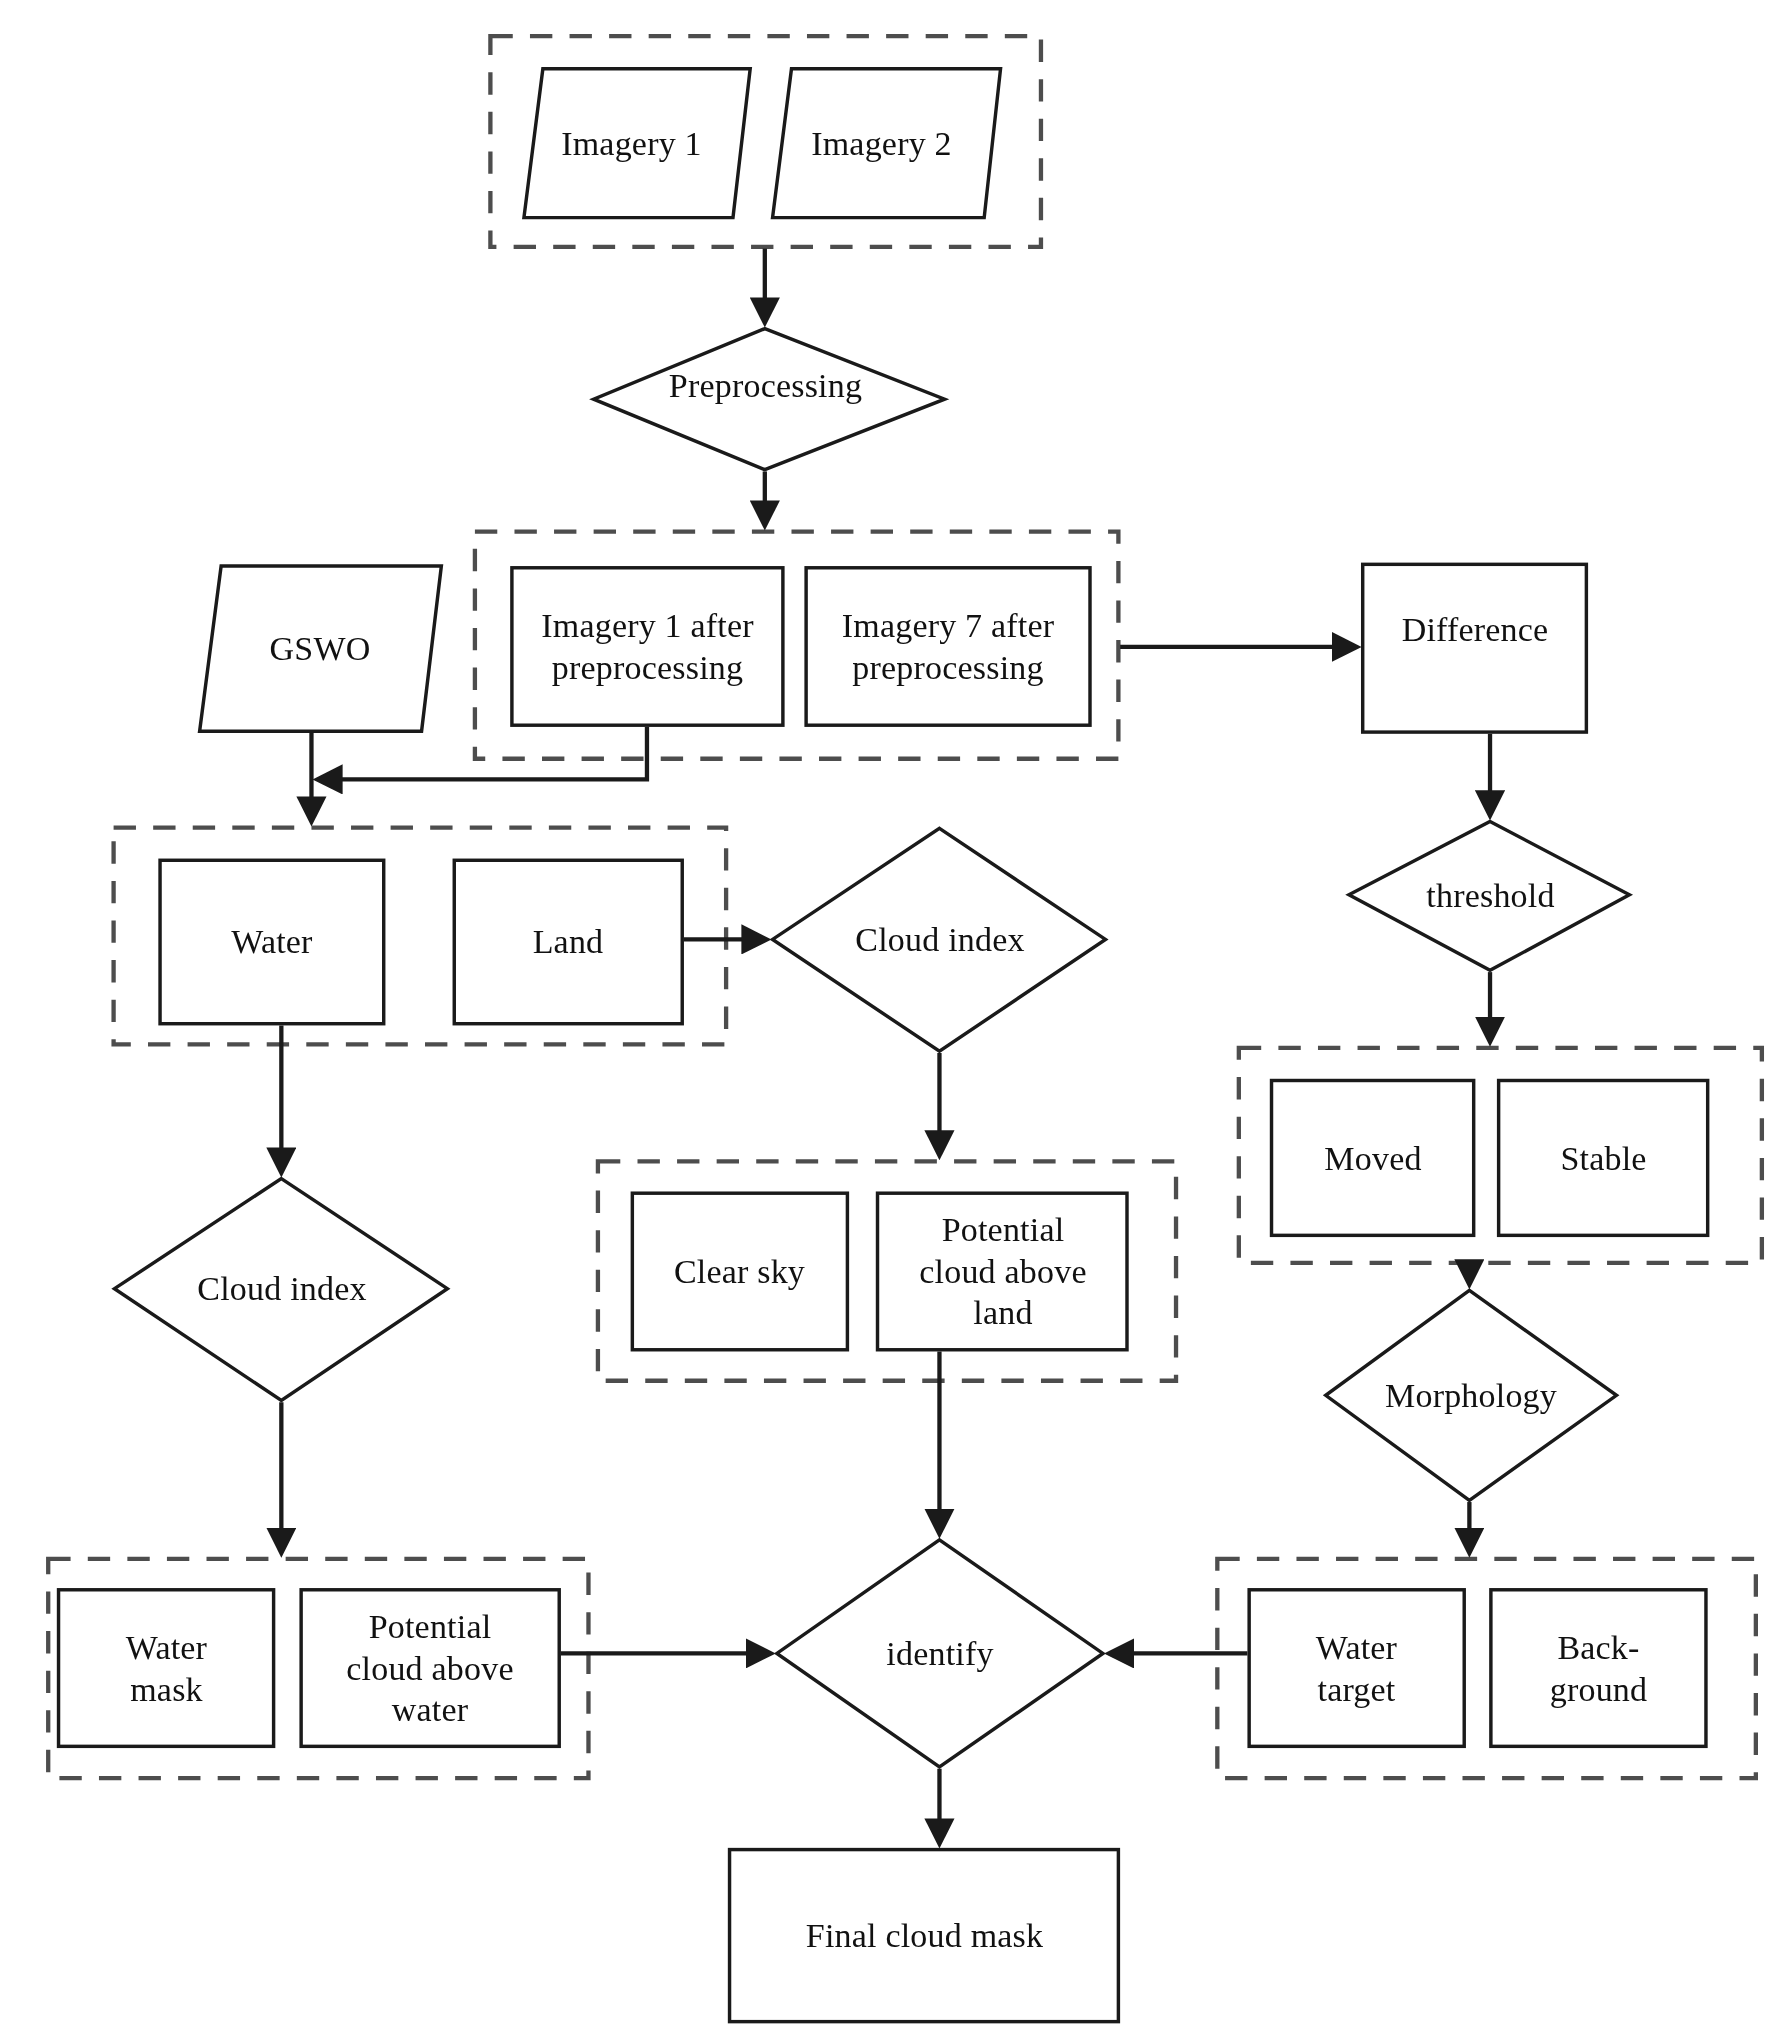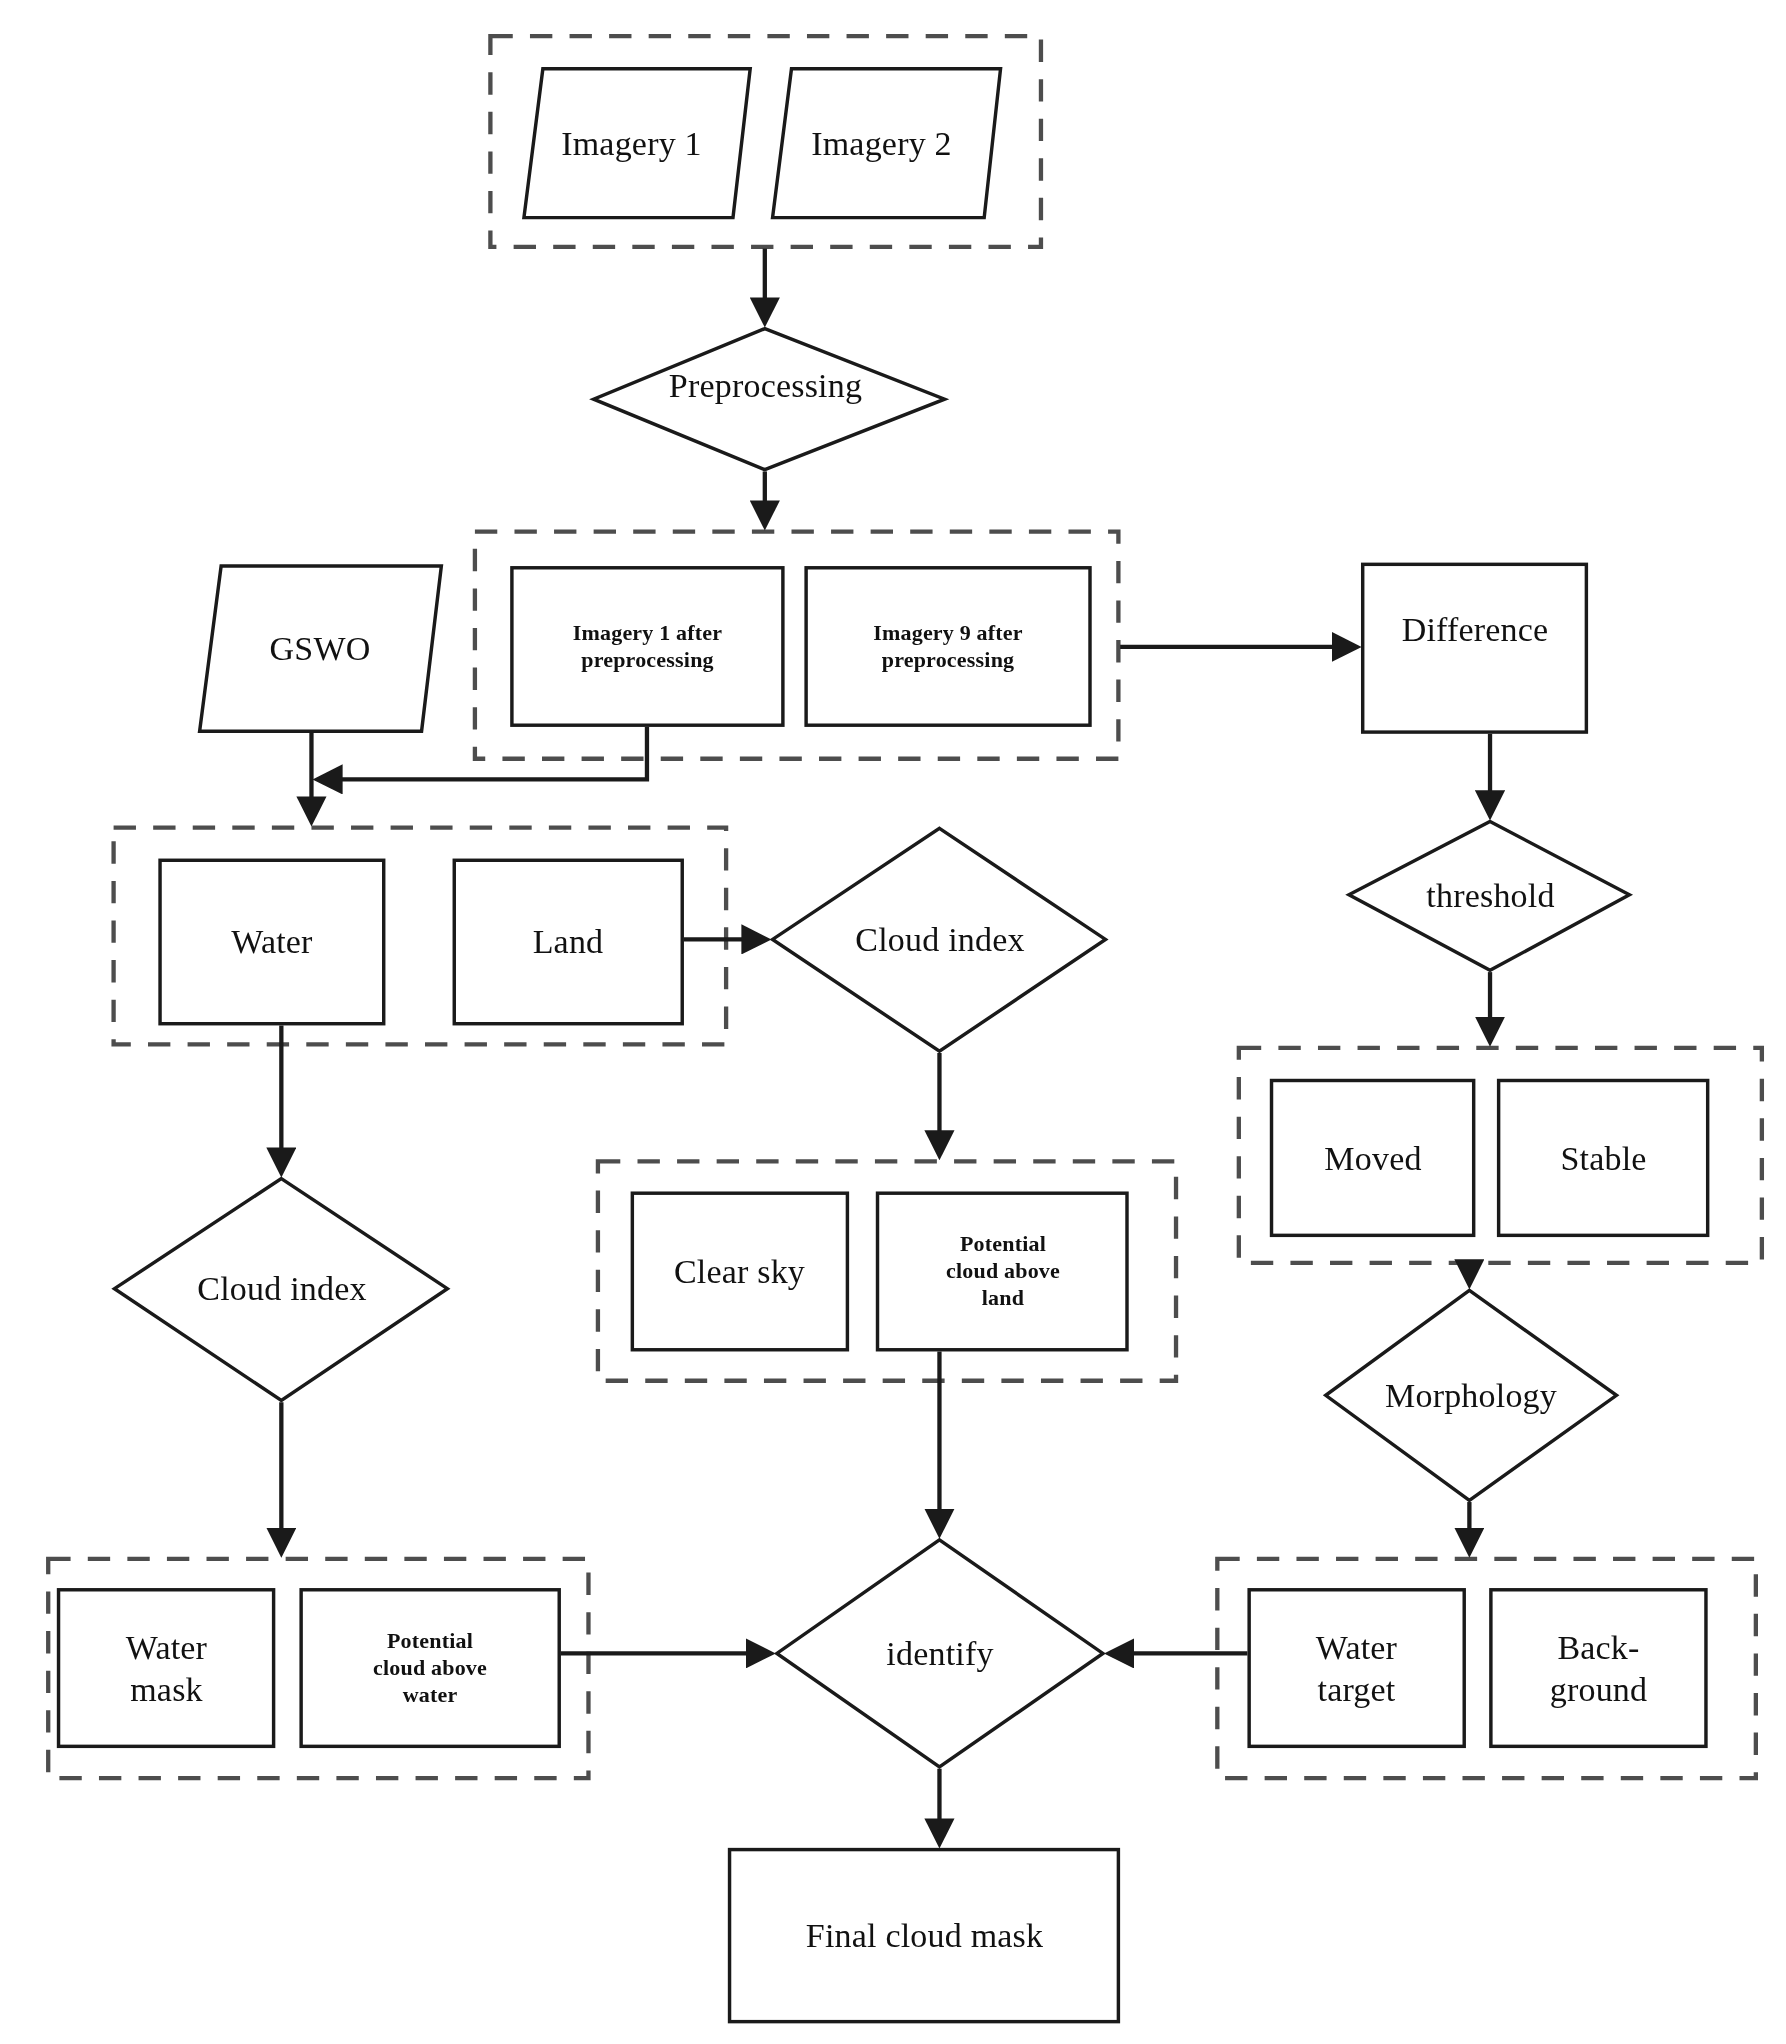--- a/index.html
+++ b/index.html
@@ -52,21 +52,21 @@
     align-items: center;
     justify-content: center;
     text-align: center;
     color: #111111;
     font-size: 34px;
     line-height: 1.22;
     letter-spacing: 0.2px;
     pointer-events: none;
     white-space: pre-line;
   }
-  .node-label.tight { font-size: 22px; font-weight: bold; }
+  .node-label.tight { font-size: 34px; }
 </style>
 </head>
 <body>
 
 <div id="canvas">
 
   <svg id="flow" viewBox="0 0 2076 2376">
     <defs>
       <marker id="arrow" viewBox="0 0 12 12" refX="9" refY="6" markerWidth="7" markerHeight="7" orient="auto-start-reverse">
         <path d="M 0 0 L 12 6 L 0 12 z" class="arrowhead"></path>
@@ -165,21 +165,21 @@
 
   <div class="node-label" style="left:774px; top:69px; width:215px; height:149px;text-align:center;">Imagery 2</div>
 
   <div class="node-label" style="left:602px; top:361px; width:327px; height:50px;">Preprocessing</div>
 
   <div class="node-label" style="left:206px; top:566px; width:228px; height:165px;">GSWO</div>
 
   <div class="node-label tight" style="left:512px; top:568px; width:271px; height:157px;">Imagery 1 after
 preprocessing</div>
 
-  <div class="node-label tight" style="left:806px; top:568px; width:284px; height:157px;">Imagery 9 after
+  <div class="node-label tight" style="left:806px; top:568px; width:284px; height:157px;">Imagery 7 after
 preprocessing</div>
 
   <div class="node-label" style="left:1363px; top:564px; width:224px; height:131px;">Difference</div>
 
   <div class="node-label" style="left:160px; top:860px; width:224px; height:163px;">Water</div>
 
   <div class="node-label" style="left:454px; top:860px; width:228px; height:163px;">Land</div>
 
   <div class="node-label" style="left:796px; top:915px; width:288px; height:50px;">Cloud index</div>
 

